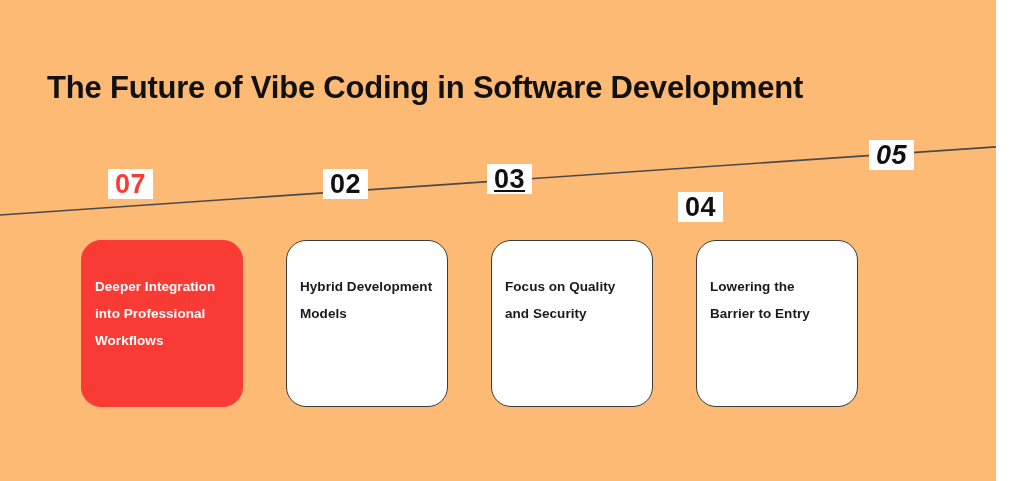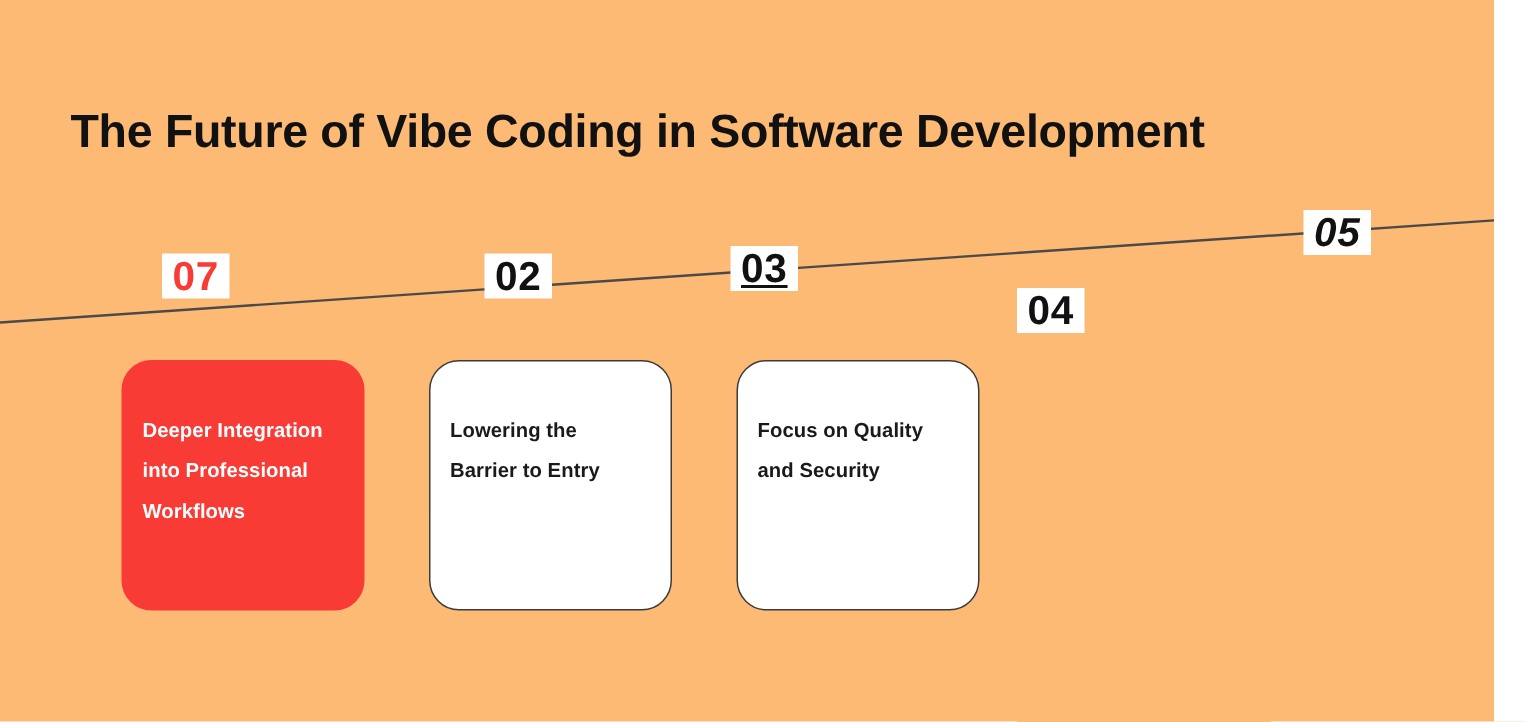--- a/index.html
+++ b/index.html
@@ -117,23 +117,26 @@
   <span id="step-num-4" class="step-number">04</span>
   <span id="step-num-5" class="step-number">05</span>
 
   <div id="cards-row">
 
     <div class="step-card is-active">
       <div class="card-text">Deeper Integration into Professional Workflows</div>
     </div>
 
 
-
     <div class="step-card">
-      <div class="card-text">Lowering the Barrier to Entry</div>
+      <div class="card-text">Hybrid Development Models</div>
     </div>
 
     <div class="step-card">
       <div class="card-text">Focus on Quality and Security</div>
     </div>
 
+    <div class="step-card">
+      <div class="card-text">Lowering the Barrier to Entry</div>
+    </div>
+
   </div>
 </div>
 
 </body></html>

